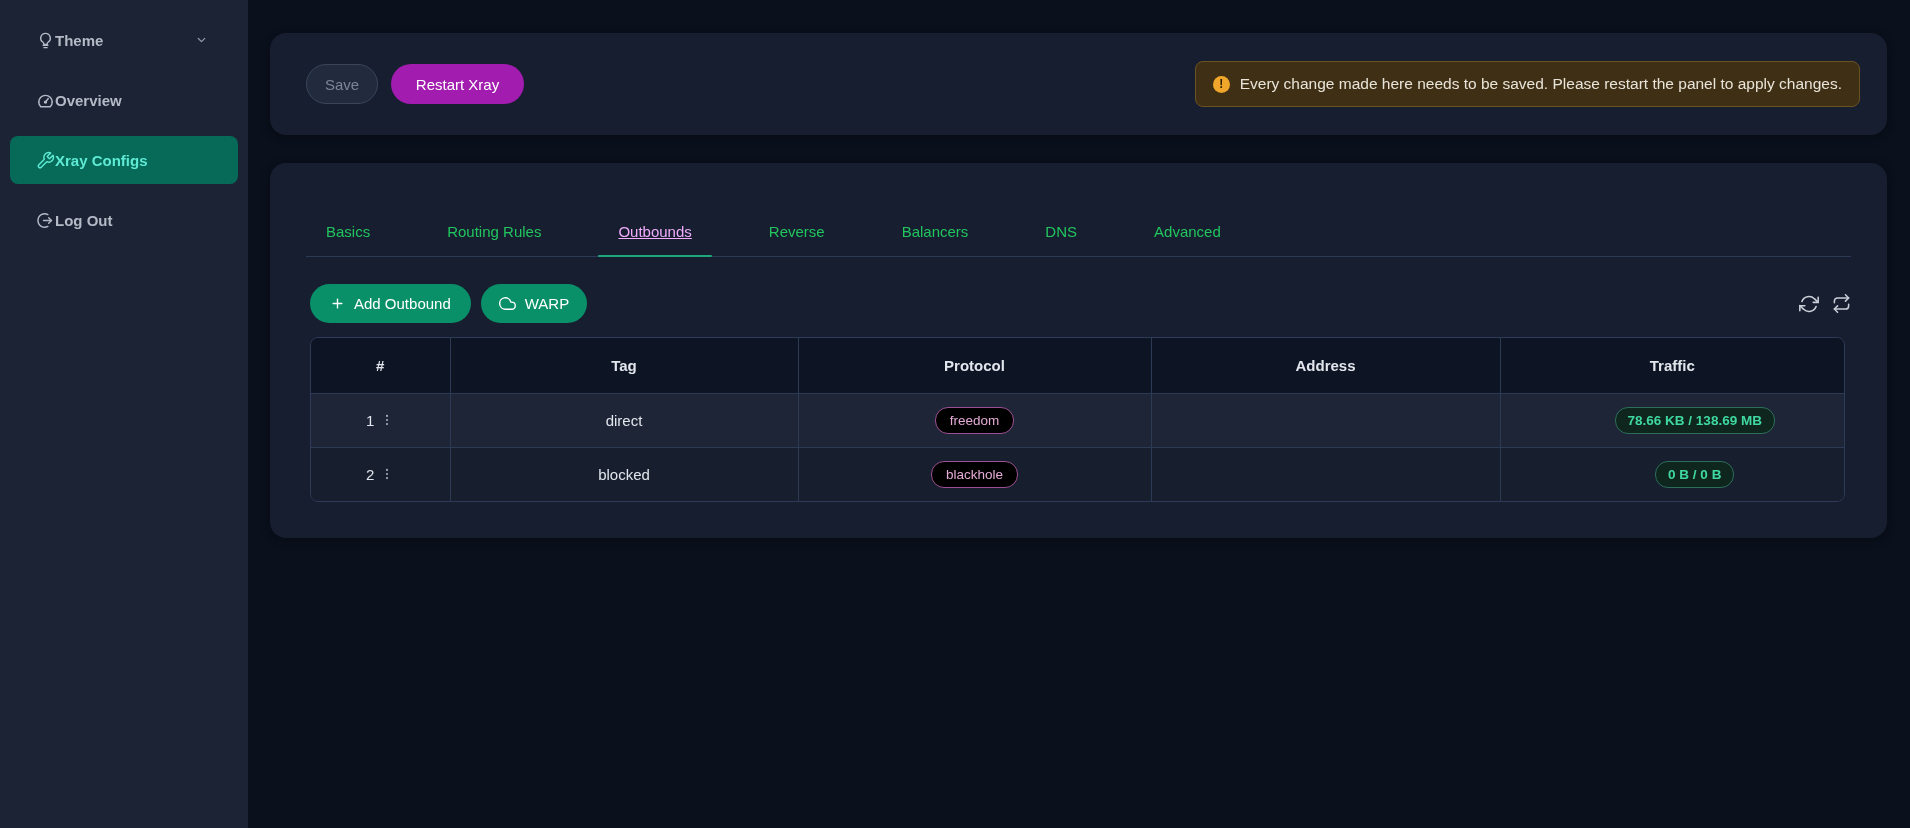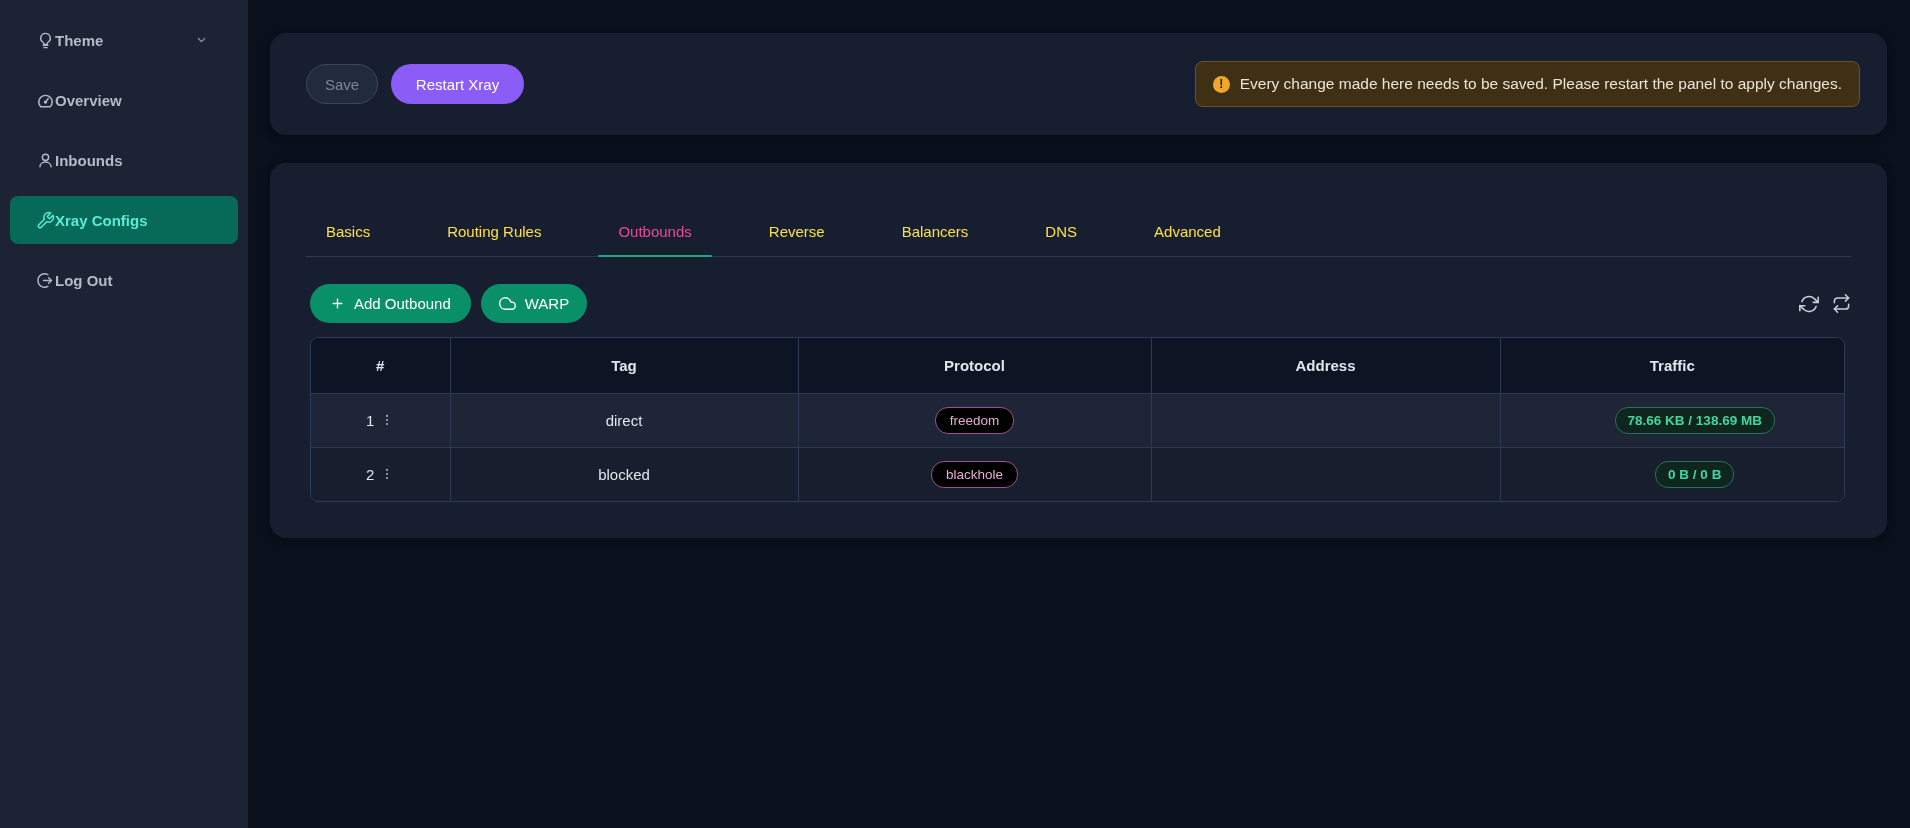--- a/index.html
+++ b/index.html
@@ -44,21 +44,21 @@
     padding:0 27px 0 36px; margin-bottom:28px;
   }
   .btn {
     border:none; border-radius:20px; height:40px;
     font-family:inherit; font-size:15px; cursor:pointer;
   }
   .btn-save {
     width:72px; background:#222b3d;
     border:1px solid #3a455b; color:#7d8697; cursor:not-allowed;text-align:center;
   }
-  .btn-restart { width:133px; background:#8b5cf6; color:#ffffff; margin-left:13px; }
+  .btn-restart { width:133px; background:#a21caf; color:#ffffff; margin-left:13px; }
   .alert {
     margin-left:auto; height:46px;
     background:#3f3015; border:1px solid #6a5323; border-radius:8px;
     display:flex; align-items:center; gap:10px;
     padding:0 17px; color:#e9e4d9; font-size:15.5px;
   }
   .alert-icon {
     width:17px; height:17px; border-radius:50%;
     background:#efa62b; color:#2b2008;
     font-weight:700; font-size:12px; line-height:1;
@@ -66,23 +66,23 @@
   }
 
   
   .content-card { height:375px; position:relative; }
   .tabs {
     display:flex; gap:37px; margin:0 36px; padding-top:60px;
     border-bottom:1px solid #2c3a55;
   }
   .tab {
     padding:0 20px 15px 20px; font-size:15px; line-height:18px;
-    color:#fde047; cursor:pointer; position:relative; white-space:nowrap;
-  }
-  .tab.active { color:#ec4899; }
+    color:#22c55e; cursor:pointer; position:relative; white-space:nowrap;
+  }
+  .tab.active { color:#f0abfc;text-decoration:underline; }
   .tab.active::after {
     content:""; position:absolute; left:0; right:0; bottom:-1px;
     height:2px; background:#1ea67c; border-radius:2px;
   }
 
   .actions-row { display:flex; align-items:center; margin:27px 36px 0 40px; }
   .btn-green {
     background:#099068; color:#ffffff; height:39px;
     border:none; border-radius:20px; font-size:15px; font-family:inherit;
     display:inline-flex; align-items:center; gap:9px;
@@ -153,29 +153,20 @@
         <svg width="19" height="19" viewBox="0 0 24 24" fill="none" stroke="currentColor" stroke-width="1.8" stroke-linecap="round" stroke-linejoin="round">
             <path d="M3.5 14a8.5 8.5 0 1 1 17 0"></path>
             <path d="M3.5 14a8.5 8.5 0 0 0 2.5 6h12a8.5 8.5 0 0 0 2.5-6"></path>
             <line x1="12" y1="14" x2="15.5" y2="9.5"></line>
             <circle cx="12" cy="14" r="1.2" fill="currentColor"></circle>
           </svg>
       </span>
       <span>Overview</span>
     </div>
 
-    <div class="nav-item">
-      <span class="nicon">
-        <svg width="19" height="19" viewBox="0 0 24 24" fill="none" stroke="currentColor" stroke-width="1.8" stroke-linecap="round" stroke-linejoin="round">
-            <circle cx="12" cy="8" r="4"></circle>
-            <path d="M5 20c0-3.5 3-6 7-6s7 2.5 7 6"></path>
-          </svg>
-      </span>
-      <span>Inbounds</span>
-    </div>
 
 
     <div class="nav-item active">
       <span class="nicon">
         <svg width="19" height="19" viewBox="0 0 24 24" fill="none" stroke="currentColor" stroke-width="1.8" stroke-linecap="round" stroke-linejoin="round">
             <path d="M14.7 6.3a1 1 0 0 0 0 1.4l1.6 1.6a1 1 0 0 0 1.4 0l3.77-3.77a6 6 0 0 1-7.94 7.94l-6.91 6.91a2.12 2.12 0 0 1-3-3l6.91-6.91a6 6 0 0 1 7.94-7.94l-3.76 3.76z"></path>
           </svg>
       </span>
       <span>Xray Configs</span>
     </div>

